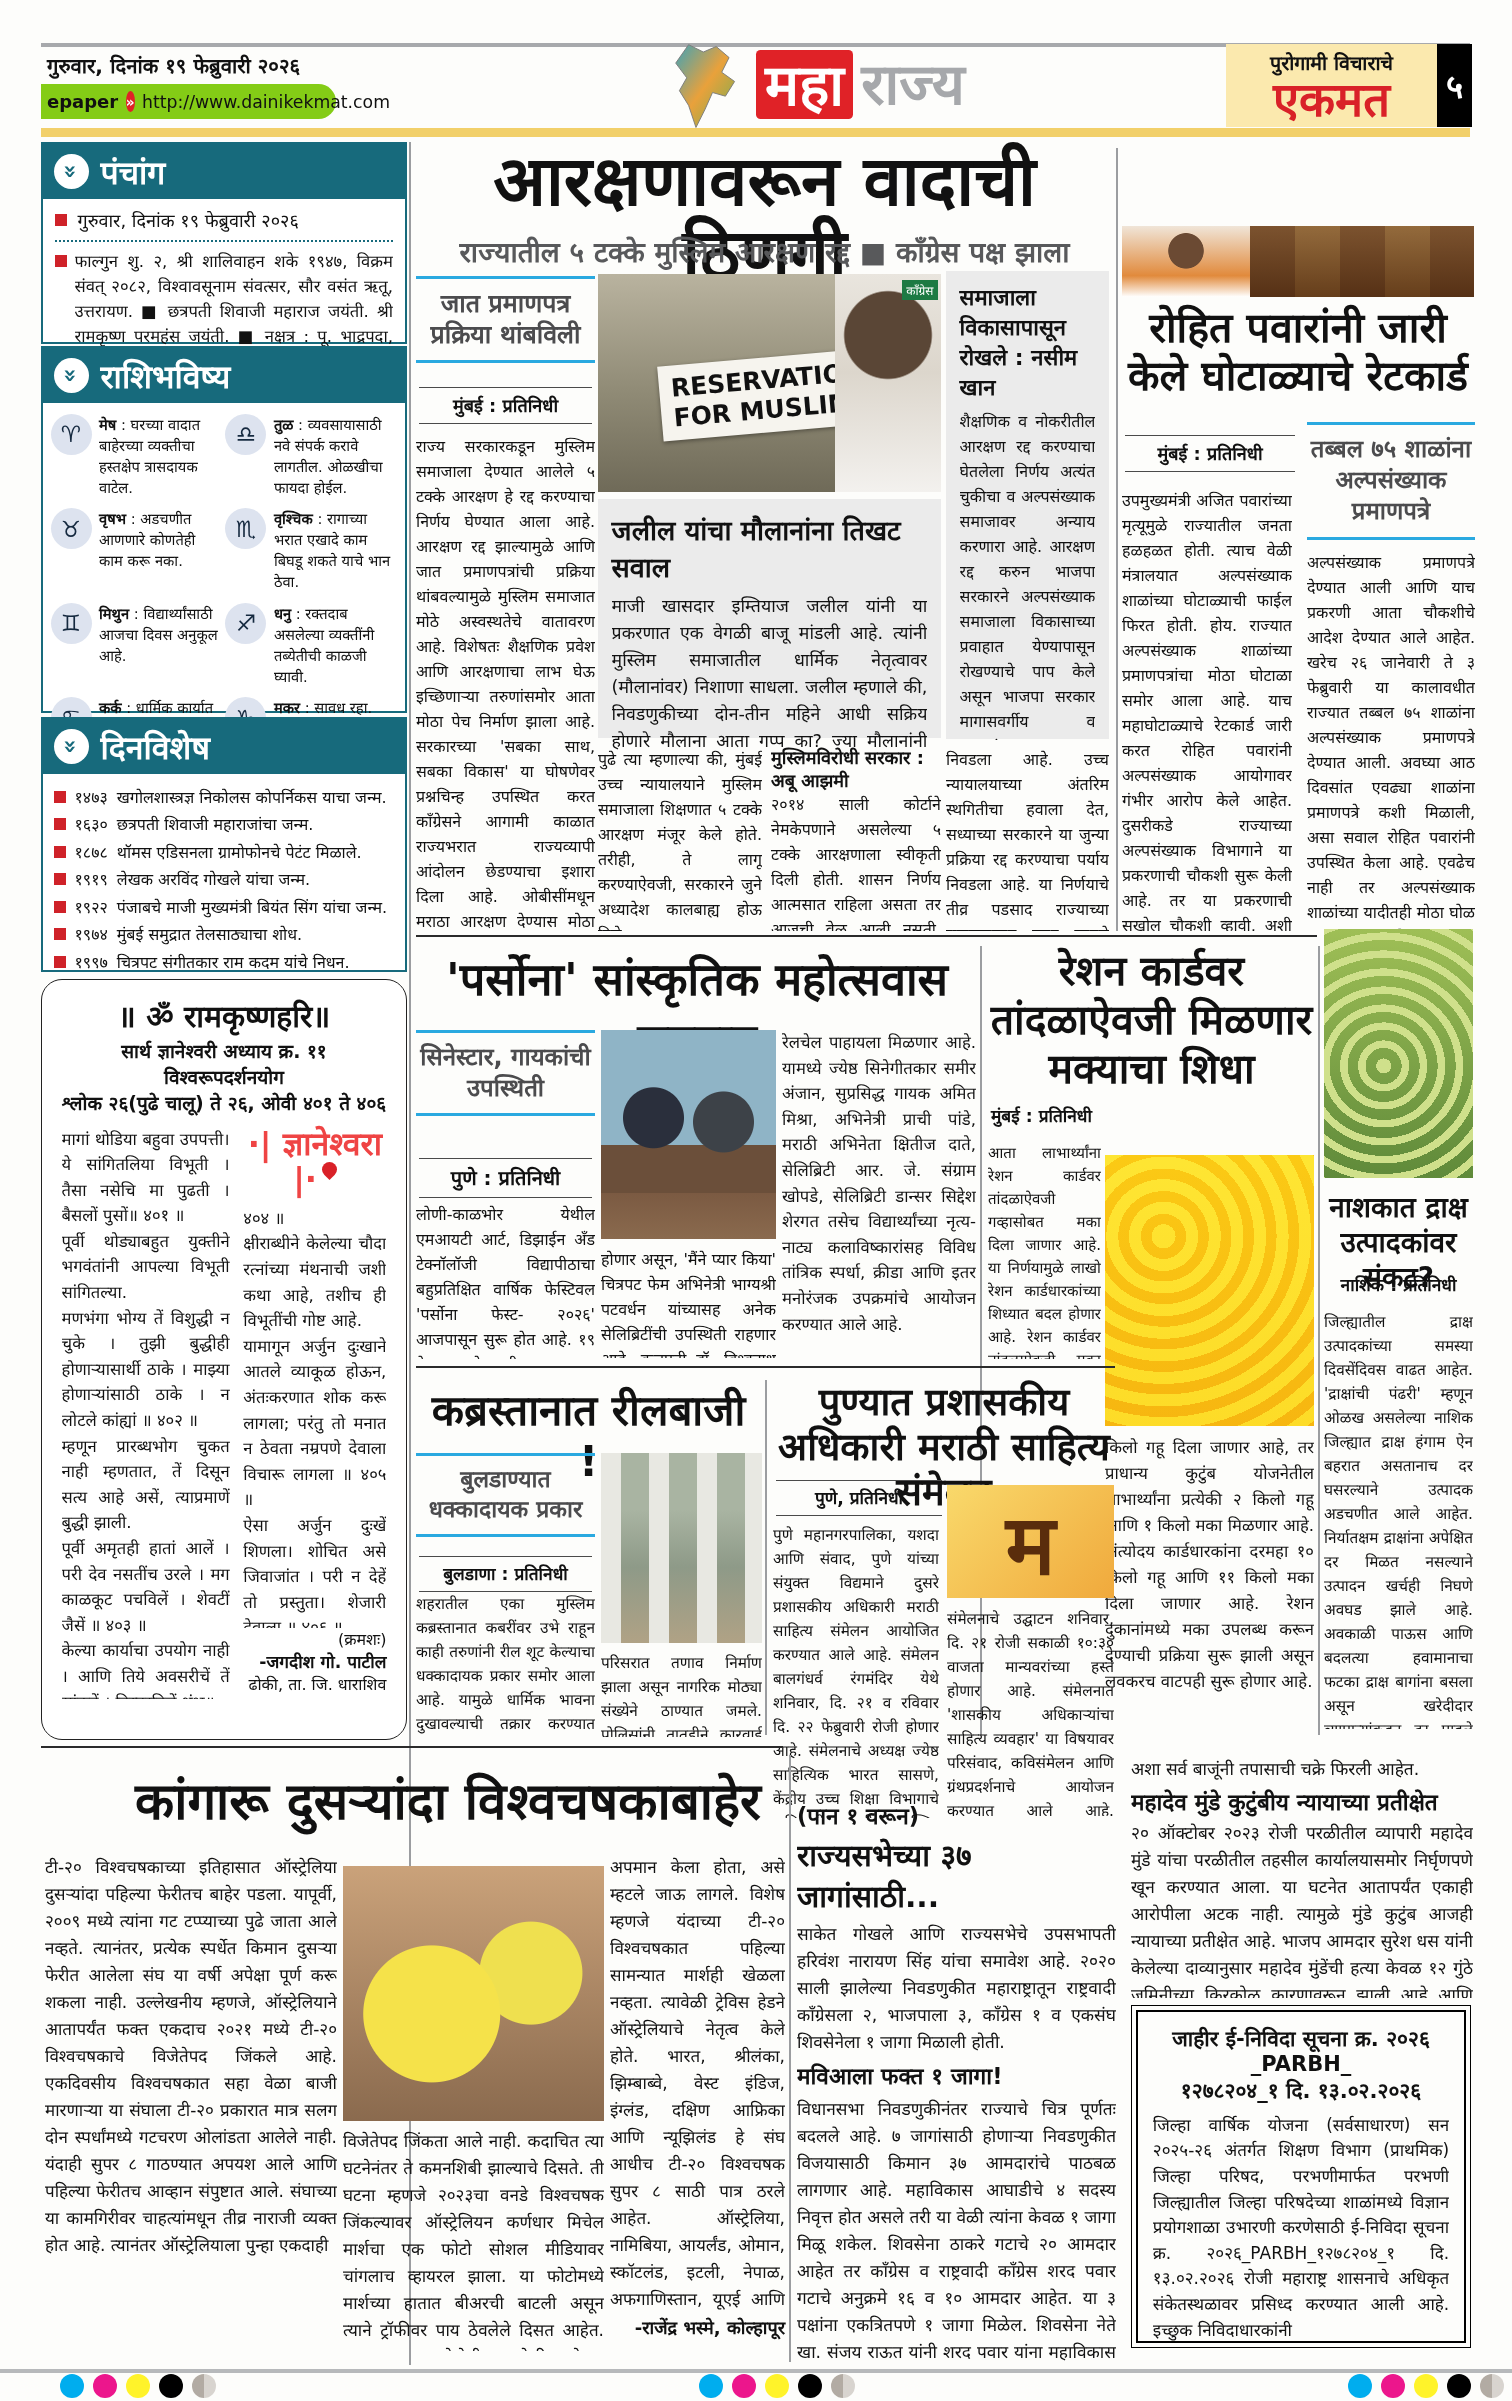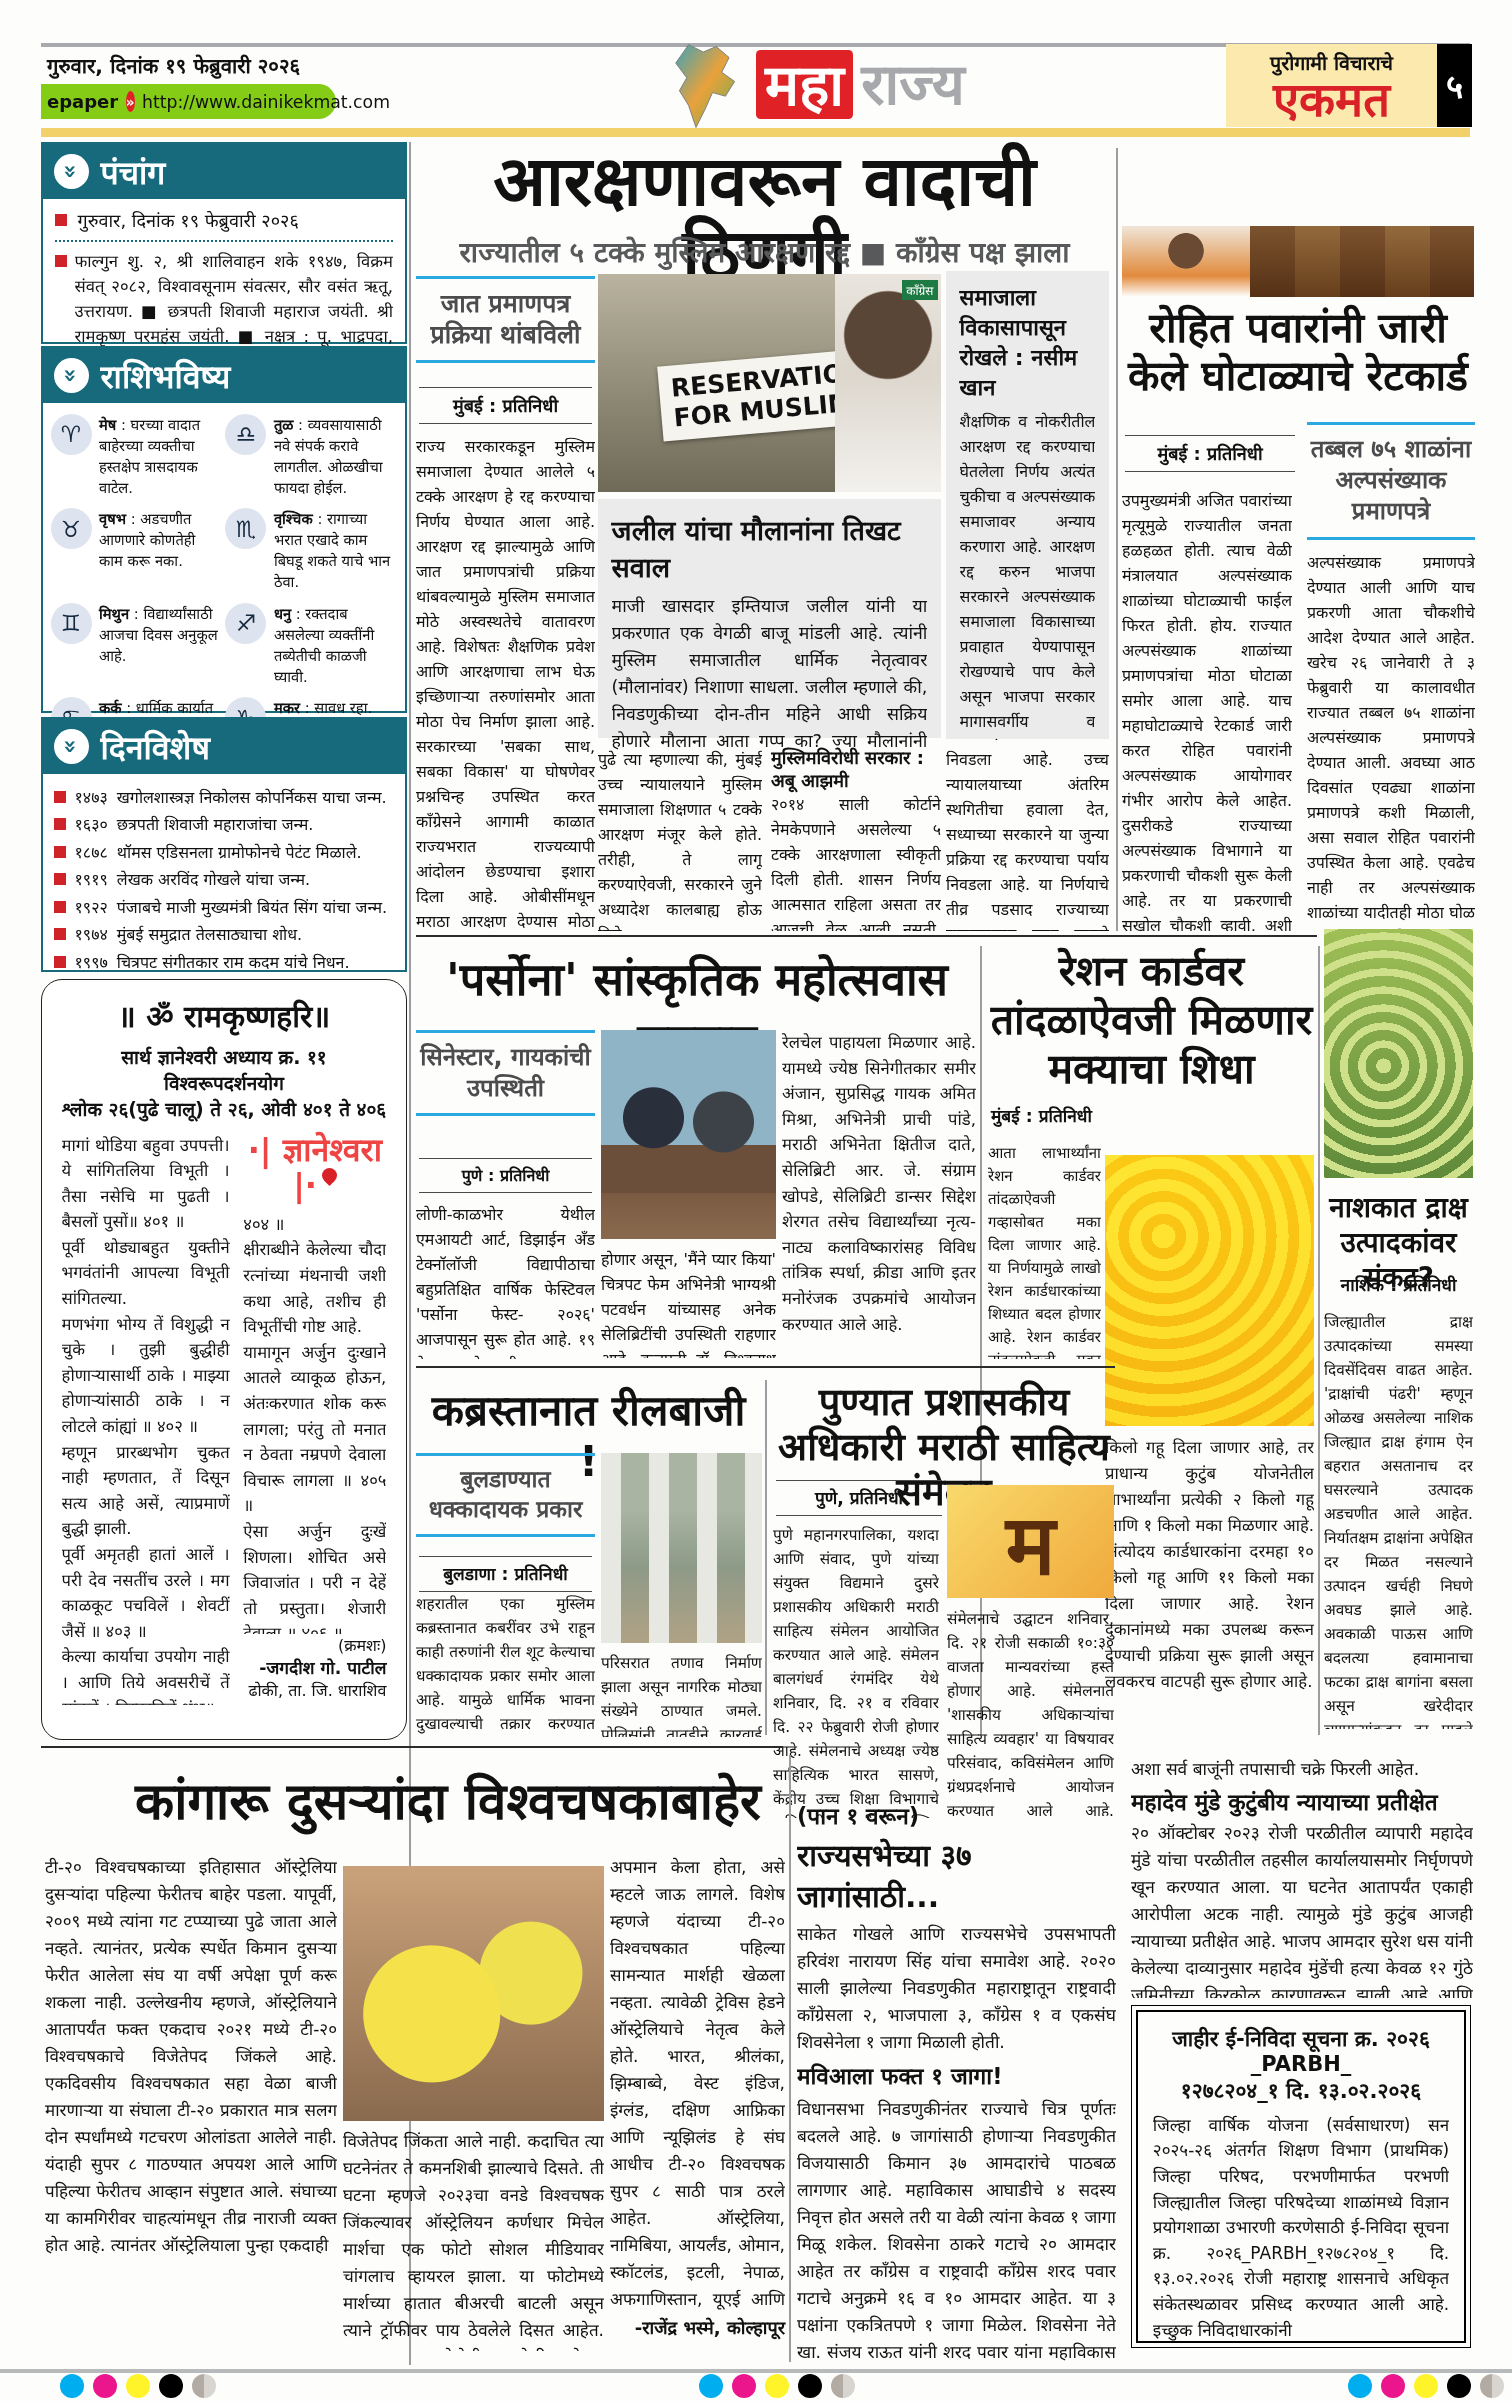--- a/index.html
+++ b/index.html
@@ -239,21 +239,21 @@
         </li>
       <li>
           <span class="sq"></span>
           <span class="yr">२००८</span>
           <span>फिडेल कॅस्ट्रो यांनी क्युबाचे राष्ट्राध्यक्षपद सोडले.</span>
         </li>
     </ul>
   </div>
 
   <div class="a dnybox" style="left:41px;top:979px;width:366px;height:761px;box-sizing:border-box;">
-    <div class="b ctr" style="font-size:30px;margin-bottom:8px;">॥ ॐ रामकृष्णहरि॥</div>
+    <div class="b ctr" style="font-size:30px;margin-bottom:2px;">॥ ॐ रामकृष्णहरि॥</div>
     <div class="b ctr" style="font-size:19px;">सार्थ ज्ञानेश्वरी अध्याय क्र. ११ विश्वरूपदर्शनयोग</div>
     <div class="b ctr" style="font-size:19px;margin-bottom:10.5px;">श्लोक २६(पुढे चालू) ते २६, ओवी ४०१ ते ४०६</div>
     <div style="display:flex;gap:13.6px;">
       <div class="pre jt" style="width:54%;font-size:16.6px;line-height:25.6px;height:572px;">मागां थोडिया बहुवा उपपत्ती। ये सांगितलिया विभूती । तैसा नसेचि मा पुढती । बैसलों पुसों॥ ४०१ ॥
 पूर्वी थोड्याबहुत युक्तीने भगवंतांनी आपल्या विभूती सांगितल्या.
 मणभंगा भोग्य तें विशुद्धी न चुके । तुझी बुद्धीही होणाऱ्यासार्थी ठाके । माझ्या होणाऱ्यांसाठी ठाके । न लोटले कांह्यां ॥ ४०२ ॥
 म्हणून प्रारब्धभोग चुकत नाही म्हणतात, तें दिसून सत्य आहे असें, त्याप्रमाणें बुद्धी झाली.
 पूर्वी अमृतही हातां आलें । परी देव नसतींच उरले । मग काळकूट पचविलें । शेवटीं जैसें ॥ ४०३ ॥
 केल्या कार्याचा उपयोग नाही । आणि तिये अवसरीचें तें सांकडें । निस्तरविलें शंभू॥</div>
       <div style="width:46%;">
@@ -311,21 +311,21 @@
   <div class="a b ctr" style="left:1122px;top:304px;width:352px;font-size:41px;line-height:1.18;">रोहित पवारांनी जारी केले घोटाळ्याचे रेटकार्ड</div>
   <div class="a byline" style="left:1125px;top:435px;width:170px;font-size:18px;">मुंबई : प्रतिनिधी</div>
   <div class="a subbox" style="left:1307px;top:422px;width:168px;font-size:24px;line-height:1.3;box-sizing:border-box;">तब्बल ७५ शाळांना अल्पसंख्याक प्रमाणपत्रे</div>
   <div class="a jt" style="left:1122px;top:488px;width:170px;height:443px;font-size:16px;line-height:25px;">उपमुख्यमंत्री अजित पवारांच्या मृत्यूमुळे राज्यातील जनता हळहळत होती. त्याच वेळी मंत्रालयात अल्पसंख्याक शाळांच्या घोटाळ्याची फाईल फिरत होती. होय. राज्यात अल्पसंख्याक शाळांच्या प्रमाणपत्रांचा मोठा घोटाळा समोर आला आहे. याच महाघोटाळ्याचे रेटकार्ड जारी करत रोहित पवारांनी अल्पसंख्याक आयोगावर गंभीर आरोप केले आहेत. दुसरीकडे राज्याच्या अल्पसंख्याक विभागाने या प्रकरणाची चौकशी सुरू केली आहे. तर या प्रकरणाची सखोल चौकशी व्हावी, अशी मागणी विरोधकांकडून होत आहे. दरम्यान, मुख्यमंत्री देवेंद्र फडणवीस यांनीही या प्रकरणाची गंभीर दखल घेतली आहे.</div>
   <div class="a jt" style="left:1307px;top:550px;width:168px;height:381px;font-size:16px;line-height:25px;">अल्पसंख्याक प्रमाणपत्रे देण्यात आली आणि याच प्रकरणी आता चौकशीचे आदेश देण्यात आले आहेत. खरेच २६ जानेवारी ते ३ फेब्रुवारी या कालावधीत राज्यात तब्बल ७५ शाळांना अल्पसंख्याक प्रमाणपत्रे देण्यात आली. अवघ्या आठ दिवसांत एवढ्या शाळांना प्रमाणपत्रे कशी मिळाली, असा सवाल रोहित पवारांनी उपस्थित केला आहे. एवढेच नाही तर अल्पसंख्याक शाळांच्या यादीतही मोठा घोळ असल्याचा आरोप करण्यात आला आहे.</div>
 
   <div class="a hr" style="left:416px;top:935px;width:901px;height:2.3px;"></div>
 
   <div class="a b ctr" style="left:416px;top:947px;width:562px;font-size:45px;">'पर्सोना' सांस्कृतिक महोत्सवास सुरुवात</div>
   <div class="a subbox" style="left:416px;top:1030px;width:179px;font-size:24px;line-height:1.3;box-sizing:border-box;">सिनेस्टार, गायकांची उपस्थिती</div>
-  <div class="a byline" style="left:419px;top:1158px;width:173px;font-size:16px;">पुणे : प्रतिनिधी</div>
+  <div class="a byline" style="left:419px;top:1158px;width:173px;font-size:20px;">पुणे : प्रतिनिधी</div>
   <div class="a jt" style="left:416px;top:1202px;width:179px;height:157px;font-size:16px;line-height:25px;">लोणी-काळभोर येथील एमआयटी आर्ट, डिझाईन अँड टेक्नॉलॉजी विद्यापीठाचा बहुप्रतिक्षित वार्षिक फेस्टिवल 'पर्सोना फेस्ट- २०२६' आजपासून सुरू होत आहे. १९ ते २१ फेब्रुवारी २०२६ या कालावधीत होणाऱ्या या उत्सवात देशभरातील १३० हून अधिक महाविद्यालये व विद्यापीठांमधील सुमारे २० हजारांहून अधिक विद्यार्थ्यांचा सहभाग आहे. या महोत्सवाचे उद्घाटन प्रतिष्ठित मान्यवरांच्या उपस्थितीत</div>
   <div class="ph ph-press" style="left:601px;top:1030px;width:175px;height:209px;"></div>
   <div class="a jt" style="left:601px;top:1247px;width:175px;height:111px;font-size:16px;line-height:25px;">होणार असून, 'मैंने प्यार किया' चित्रपट फेम अभिनेत्री भाग्यश्री पटवर्धन यांच्यासह अनेक सेलिब्रिटींची उपस्थिती राहणार आहे. कुलपती डॉ. विश्वनाथ दा. कराड, कुलगुरू प्रा. डॉ. मंगेश कराड व कार्यकारी संचालक डॉ. सुनीता कराड यांचीही प्रमुख उपस्थिती राहणार आहे. तीन दिवस चालणाऱ्या या महोत्सवात देशभरातील नामवंत गायक, सिनेगीतकार व कलाकारांची</div>
   <div class="a jt" style="left:782px;top:1030px;width:194px;height:328px;font-size:16.6px;line-height:25.6px;">रेलचेल पाहायला मिळणार आहे. यामध्ये ज्येष्ठ सिनेगीतकार समीर अंजान, सुप्रसिद्ध गायक अमित मिश्रा, अभिनेत्री प्राची पांडे, मराठी अभिनेता क्षितीज दाते, सेलिब्रिटी आर. जे. संग्राम खोपडे, सेलिब्रिटी डान्सर सिद्देश शेरगत तसेच विद्यार्थ्यांच्या नृत्य-नाट्य कलाविष्कारांसह विविध तांत्रिक स्पर्धा, क्रीडा आणि इतर मनोरंजक उपक्रमांचे आयोजन करण्यात आले आहे.</div>
 
   <div class="a vr" style="left:980px;top:946px;height:789px;"></div>
   <div class="a b ctr" style="left:988px;top:947px;width:327px;font-size:41px;line-height:1.2;">रेशन कार्डवर तांदळाऐवजी मिळणार मक्याचा शिधा</div>
   <div class="a b" style="left:991px;top:1104px;width:113px;font-size:17.3px;">मुंबई : प्रतिनिधी</div>
   <div class="a jt" style="left:988px;top:1142px;width:113px;height:217px;font-size:15px;line-height:23px;">आता लाभार्थ्यांना रेशन कार्डवर तांदळाऐवजी गव्हासोबत मका दिला जाणार आहे. या निर्णयामुळे लाखो रेशन कार्डधारकांच्या शिध्यात बदल होणार आहे. रेशन कार्डवर तांदळाऐवजी मका देण्यासाठी राज्यात विविध ठिकाणी मका खरेदी करण्यात येत असल्याचे सांगण्यात आले.</div>
   <div class="ph ph-corn" style="left:1105px;top:1155px;width:209px;height:271px;"></div>

